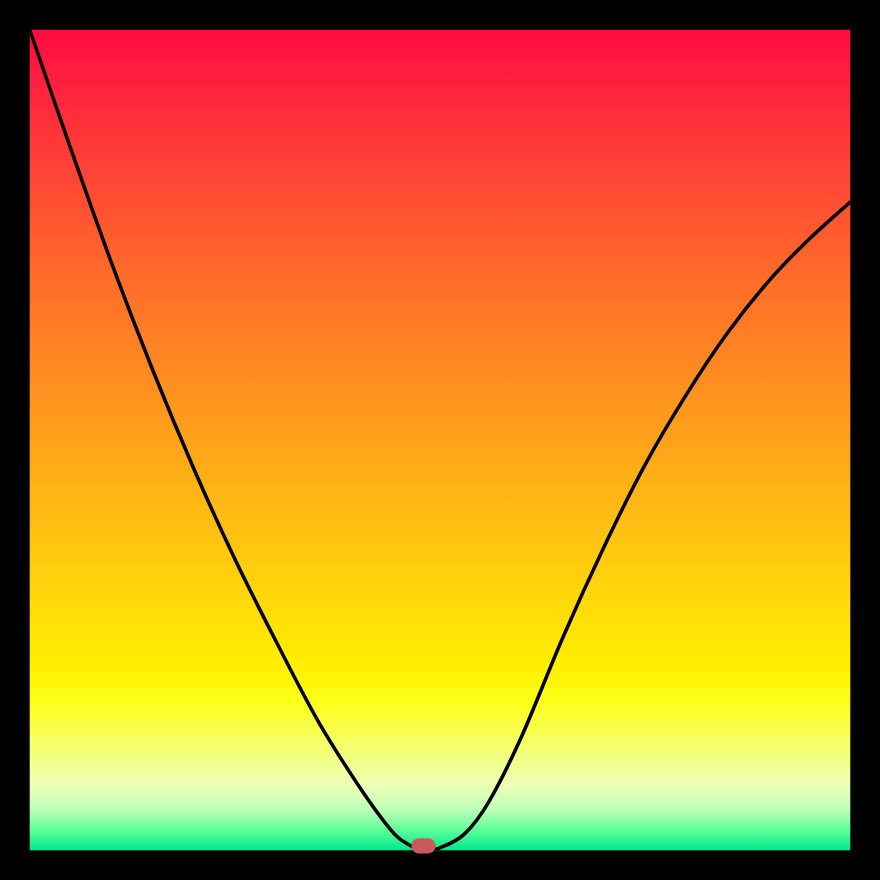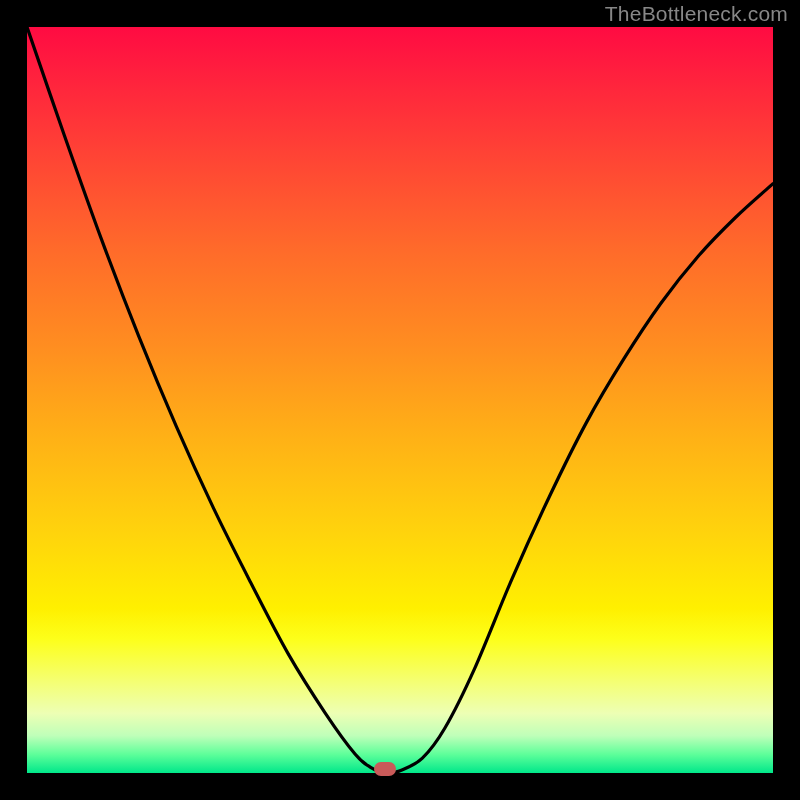--- a/index.html
+++ b/index.html
@@ -55,20 +55,19 @@
     font-family: Arial, Helvetica, sans-serif;
     font-size: 21px;
     color: #878787;
     letter-spacing: 0.2px;
   }
 </style>
 </head>
 <body>
 
 <div class="frame">
-  <div class="watermark">TheBottleneck.com</div>
   <div class="plot-area">
     <svg class="curve" viewBox="0 0 746 746" preserveAspectRatio="none">
       <path id="curve-path" fill="none" stroke="#000" stroke-width="3.2" stroke-linejoin="round" stroke-linecap="round" d="M 0.00 0.00 C 6.22 18.03, 24.87 72.74, 37.30 108.17 C 49.73 143.61, 62.17 179.04, 74.60 212.61 C 87.03 246.18, 99.47 278.51, 111.90 309.59 C 124.33 340.67, 136.77 370.51, 149.20 399.11 C 161.63 427.71, 174.07 455.06, 186.50 481.17 C 198.93 507.28, 211.37 531.52, 223.80 555.77 C 236.23 580.01, 248.67 604.88, 261.10 626.64 C 273.53 648.40, 287.21 669.54, 298.40 686.32 C 309.59 703.11, 320.78 718.40, 328.24 727.35 C 335.70 736.30, 338.19 736.92, 343.16 740.03 C 348.13 743.14, 353.11 745.38, 358.08 746.00 C 363.05 746.62, 366.78 746.25, 373.00 743.76 C 379.22 741.28, 387.92 738.17, 395.38 731.08 C 402.84 723.99, 409.06 716.16, 417.76 701.24 C 426.46 686.32, 436.41 666.43, 447.60 641.56 C 458.79 616.69, 472.47 580.64, 484.90 552.04 C 497.33 523.44, 509.77 496.09, 522.20 469.98 C 534.63 443.87, 547.07 418.38, 559.50 395.38 C 571.93 372.38, 584.37 351.86, 596.80 331.97 C 609.23 312.08, 621.67 293.18, 634.10 276.02 C 646.53 258.86, 658.97 243.32, 671.40 229.02 C 683.83 214.72, 696.27 202.29, 708.70 190.23 C 721.13 178.17, 739.78 162.25, 746.00 156.66"></path>
     </svg>
     <div class="marker" id="marker" style="left: 358.08px; top: 741.524px;"></div>
   </div>
 </div>
 
 </body></html>

